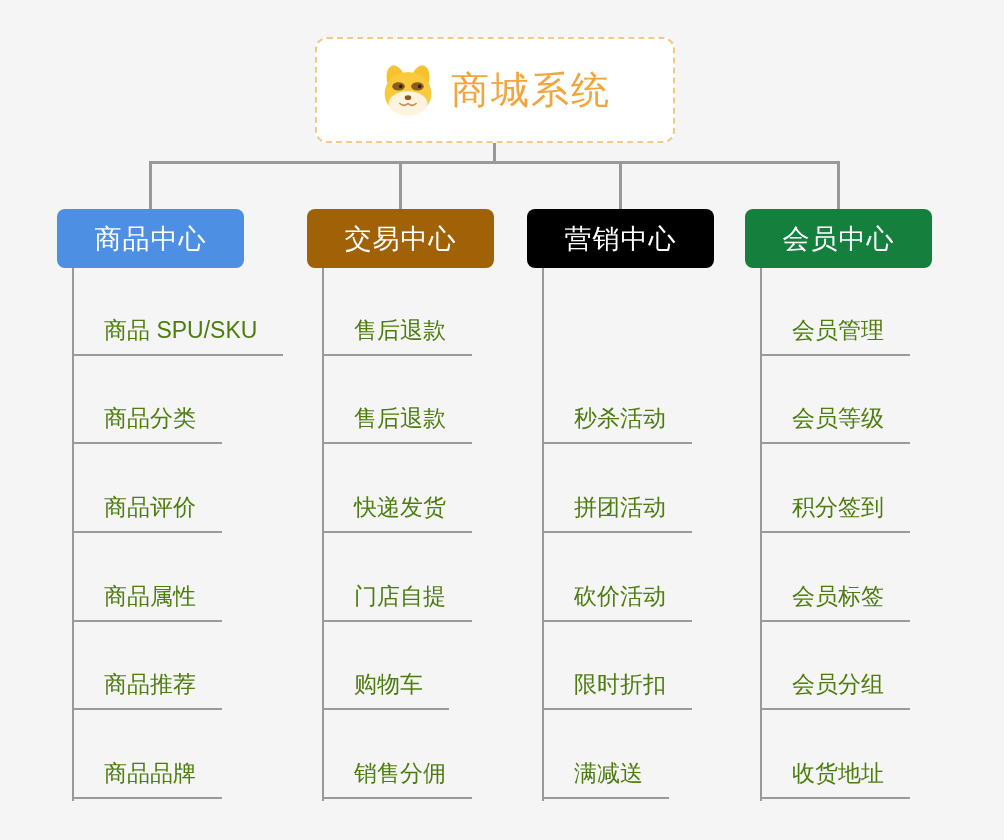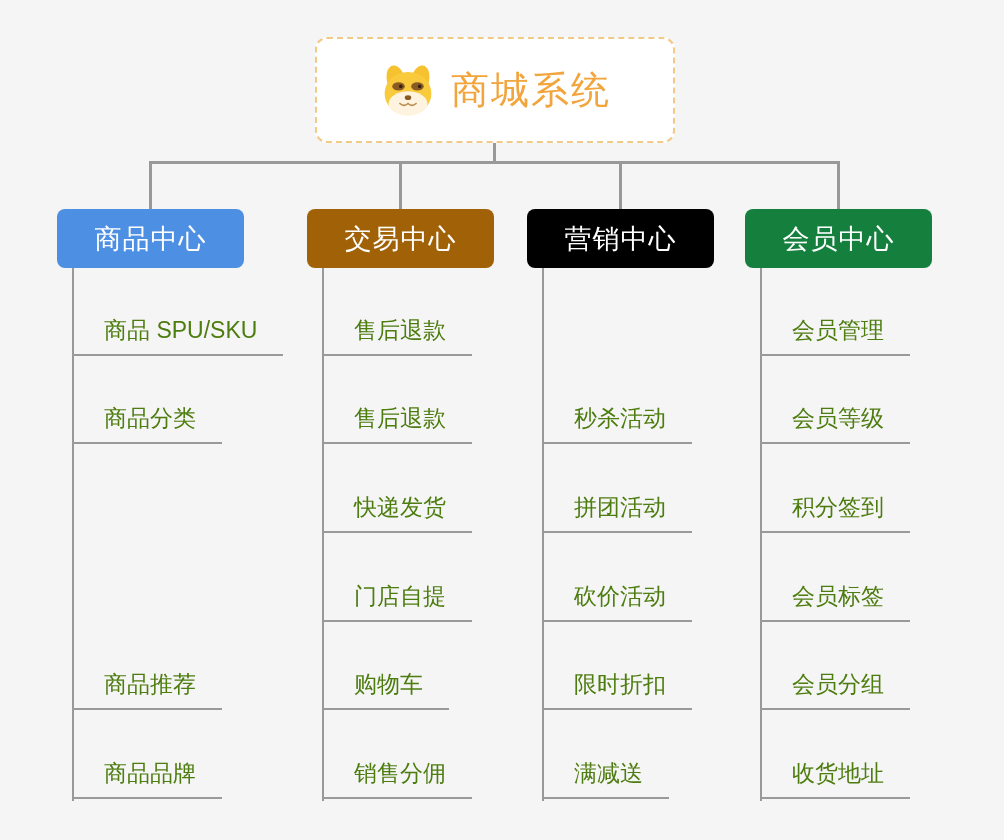--- a/index.html
+++ b/index.html
@@ -104,20 +104,22 @@
       <span>会员中心</span>
     </div>
 
   <div class="trunk" style="left:72px;top:268px;height:533px"></div>
   <div class="trunk" style="left:322px;top:268px;height:533px"></div>
   <div class="trunk" style="left:542px;top:268px;height:533px"></div>
   <div class="trunk" style="left:760px;top:268px;height:533px"></div>
 
   <div class="leaf c0 r0">商品 SPU/SKU</div>
   <div class="leaf c0 r1">商品分类</div>
+  <div class="leaf c0 r2">商品评价</div>
+  <div class="leaf c0 r3">商品属性</div>
   <div class="leaf c0 r4">商品推荐</div>
   <div class="leaf c0 r5">商品品牌</div>
 
   <div class="leaf c1 r0">售后退款</div>
   <div class="leaf c1 r1">售后退款</div>
   <div class="leaf c1 r2">快递发货</div>
   <div class="leaf c1 r3">门店自提</div>
   <div class="leaf c1 r4">购物车</div>
   <div class="leaf c1 r5">销售分佣</div>
 

